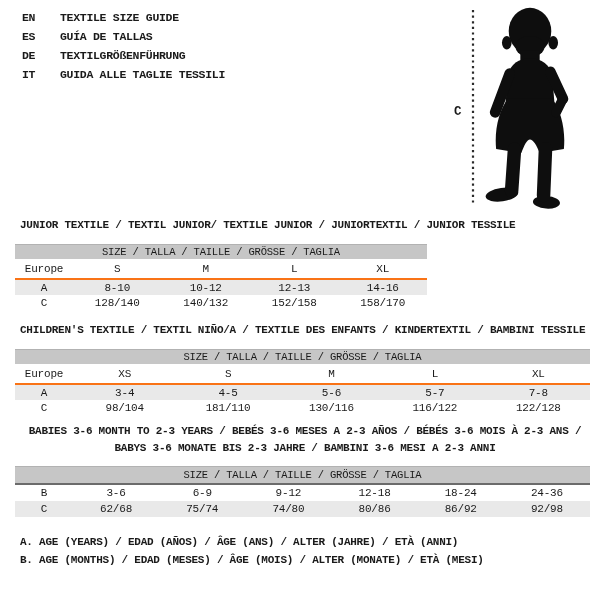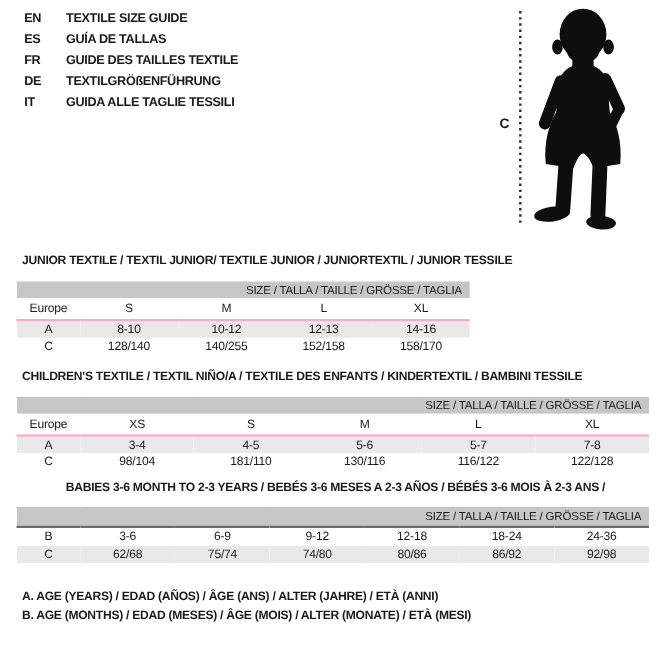--- a/index.html
+++ b/index.html
@@ -1,56 +1,56 @@
 <!DOCTYPE html>
 <html><head>
 <meta charset="utf-8">
 <style>
   html,body { margin:0; padding:0; background:#fff; }
   .page {
     position:relative; width:600px; height:600px; background:#ffffff;
-    font-family:Liberation Sans, sans-serif; color:#1a1a1a; overflow:hidden;
+    font-family:Liberation Mono, monospace; color:#1a1a1a; overflow:hidden;
   }
 
   
   .lang-list { position:absolute; left:22px; top:8px; }
   .lang-row { display:flex; line-height:19px; }
   .lang-code { width:38px; font-weight:bold; font-size:11.5px; letter-spacing:-0.3px; }
   .lang-label { font-weight:bold; font-size:11.5px; letter-spacing:-0.3px; }
 
   
   .measure-line { position:absolute; left:471px; top:8px; }
   .height-label { position:absolute; left:454px; top:105px; font-weight:bold; font-size:12.5px; }
   .baby { position:absolute; left:481px; top:4px; }
 
   
   .section { position:absolute; left:15px; }
   .sec-1 { top:215px; width:412px; }
   .sec-2 { top:320px; width:575px; }
   .sec-3 { top:421px; width:575px; }
   .tbl-title {
     font-weight:bold; font-size:11px; line-height:13px;
-    letter-spacing:-0.25px; margin:16px 0 12px 5px; white-space:nowrap;
+    letter-spacing:-0.25px; margin:4px 0 12px 5px; white-space:nowrap;
   }
   .sec-3 .tbl-title { margin-bottom:0;text-align:center; }
   .sec-3 .tbl-title-gap { height:11px; }
 
   table.size-table {
     border-collapse:collapse; width:100%; table-layout:fixed;
     font-size:11px; color:#1a1a1a; letter-spacing:-0.2px;
   }
   table.size-table td { padding:0 7px; height:15px; text-align:center; white-space:nowrap; overflow:hidden; }
   td.first { text-align:left; }
   col.label-col { width:58px; }
   tr.size-hdr td {
-    background:#c6c6c6; text-align:right; height:14px;
+    background:#c6c6c6; text-align:center; height:14px;
     border-top:1px solid #b2b2b2; font-size:10.5px;
   }
   tr.col-hdr td { height:19px; }
-  tr.divider-below { border-bottom:2px solid #f9a8d4; }
+  tr.divider-below { border-bottom:2px solid #f97316; }
   tr.alt { background:#e9e9e9; }
   table.no-colhdr tr.size-hdr { border-bottom:2px solid #6b6b6b; }
   table.no-colhdr td { height:16px; }
 
   
   .notes { position:absolute; left:20px; top:534px; }
   .note-line { font-weight:bold; font-size:11px; line-height:17.5px; letter-spacing:-0.25px; white-space:nowrap; }
 </style>
 </head>
 <body>
@@ -58,24 +58,20 @@
 <div class="page">
 
   <div class="lang-list">
     <div class="lang-row">
       <span class="lang-code">EN</span>
       <span class="lang-label">TEXTILE SIZE GUIDE</span>
     </div>
     <div class="lang-row">
       <span class="lang-code">ES</span>
       <span class="lang-label">GUÍA DE TALLAS</span>
-    </div>
-    <div class="lang-row">
-      <span class="lang-code">FR</span>
-      <span class="lang-label">GUIDE DES TAILLES TEXTILE</span>
     </div>
     <div class="lang-row">
       <span class="lang-code">DE</span>
       <span class="lang-label">TEXTILGRÖßENFÜHRUNG</span>
     </div>
     <div class="lang-row">
       <span class="lang-code">IT</span>
       <span class="lang-label">GUIDA ALLE TAGLIE TESSILI</span>
     </div>
   </div>
@@ -130,21 +126,21 @@
       <tr class="alt">
         <td class="first">A</td>
         <td>8-10</td>
         <td>10-12</td>
         <td>12-13</td>
         <td>14-16</td>
       </tr>
       <tr>
         <td class="first">C</td>
         <td>128/140</td>
-        <td>140/255</td>
+        <td>140/132</td>
         <td>152/158</td>
         <td>158/170</td>
       </tr>
     </tbody>
       </table>
   </div>
 
   <div class="section sec-2">
     <div class="tbl-title">CHILDREN'S TEXTILE / TEXTIL NIÑO/A / TEXTILE DES ENFANTS / KINDERTEXTIL / BAMBINI TESSILE</div>
     <table class="size-table">
@@ -183,20 +179,21 @@
         <td>130/116</td>
         <td>116/122</td>
         <td>122/128</td>
       </tr>
     </tbody>
       </table>
   </div>
 
   <div class="section sec-3">
     <div class="tbl-title">BABIES 3-6 MONTH TO 2-3 YEARS / BEBÉS 3-6 MESES A 2-3 AÑOS / BÉBÉS 3-6 MOIS À 2-3 ANS /</div>
+    <div class="tbl-title">BABYS 3-6 MONATE BIS 2-3 JAHRE / BAMBINI 3-6 MESI A 2-3 ANNI</div>
     <div class="tbl-title-gap"></div>
     <table class="size-table no-colhdr">
       <colgroup>
           <col class="label-col">
           <col>
           <col>
           <col>
           <col>
           <col>
           <col>

